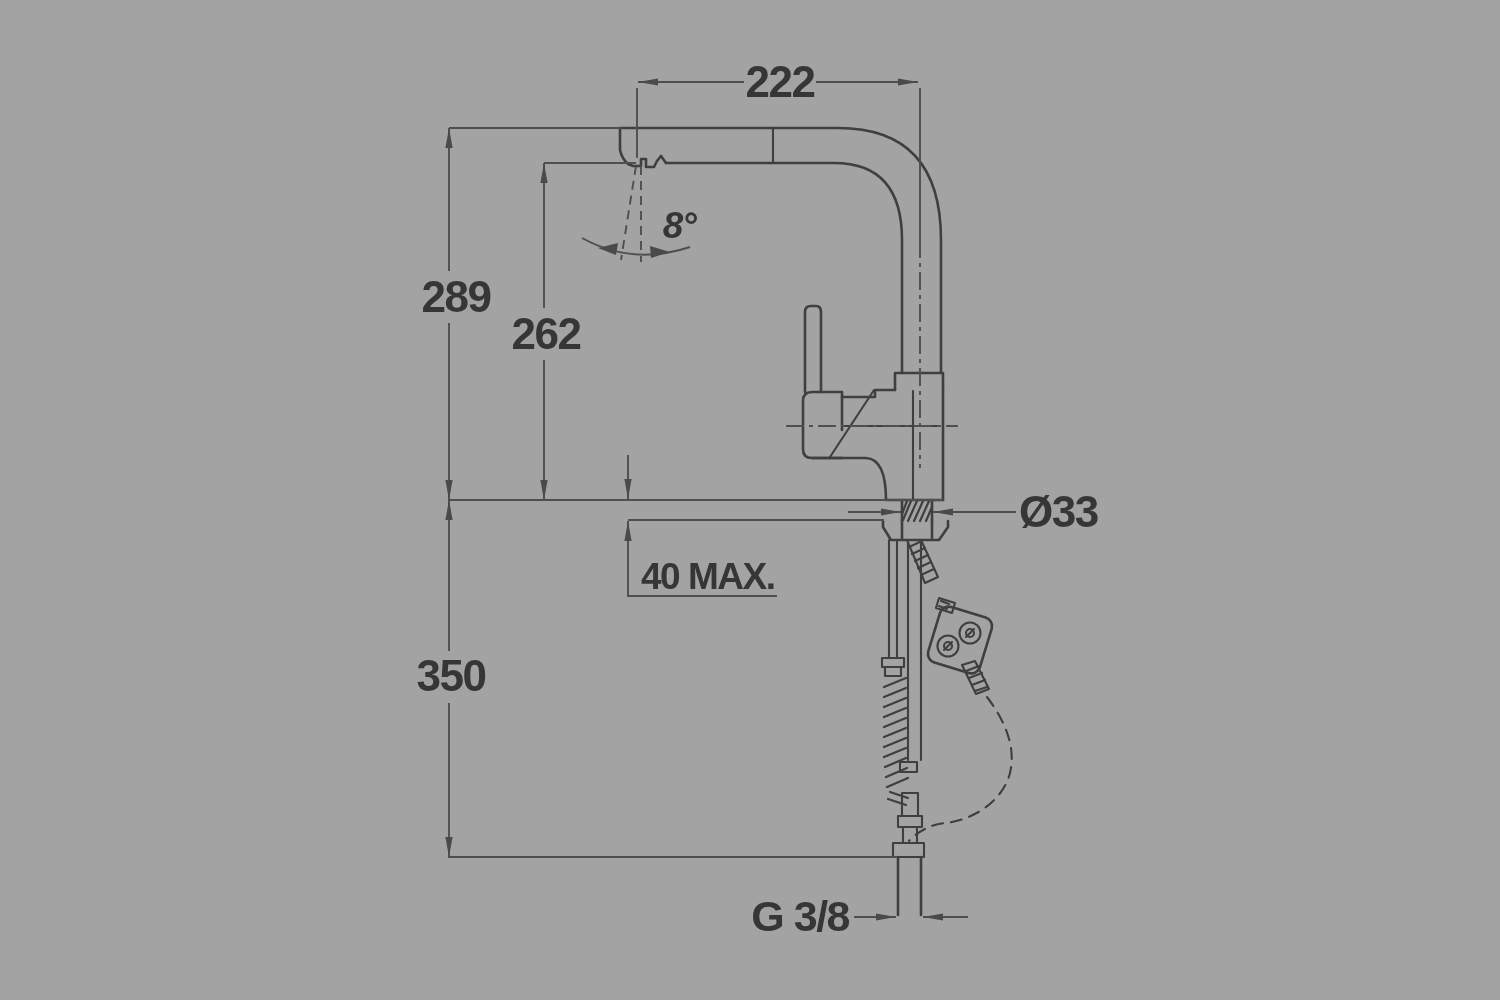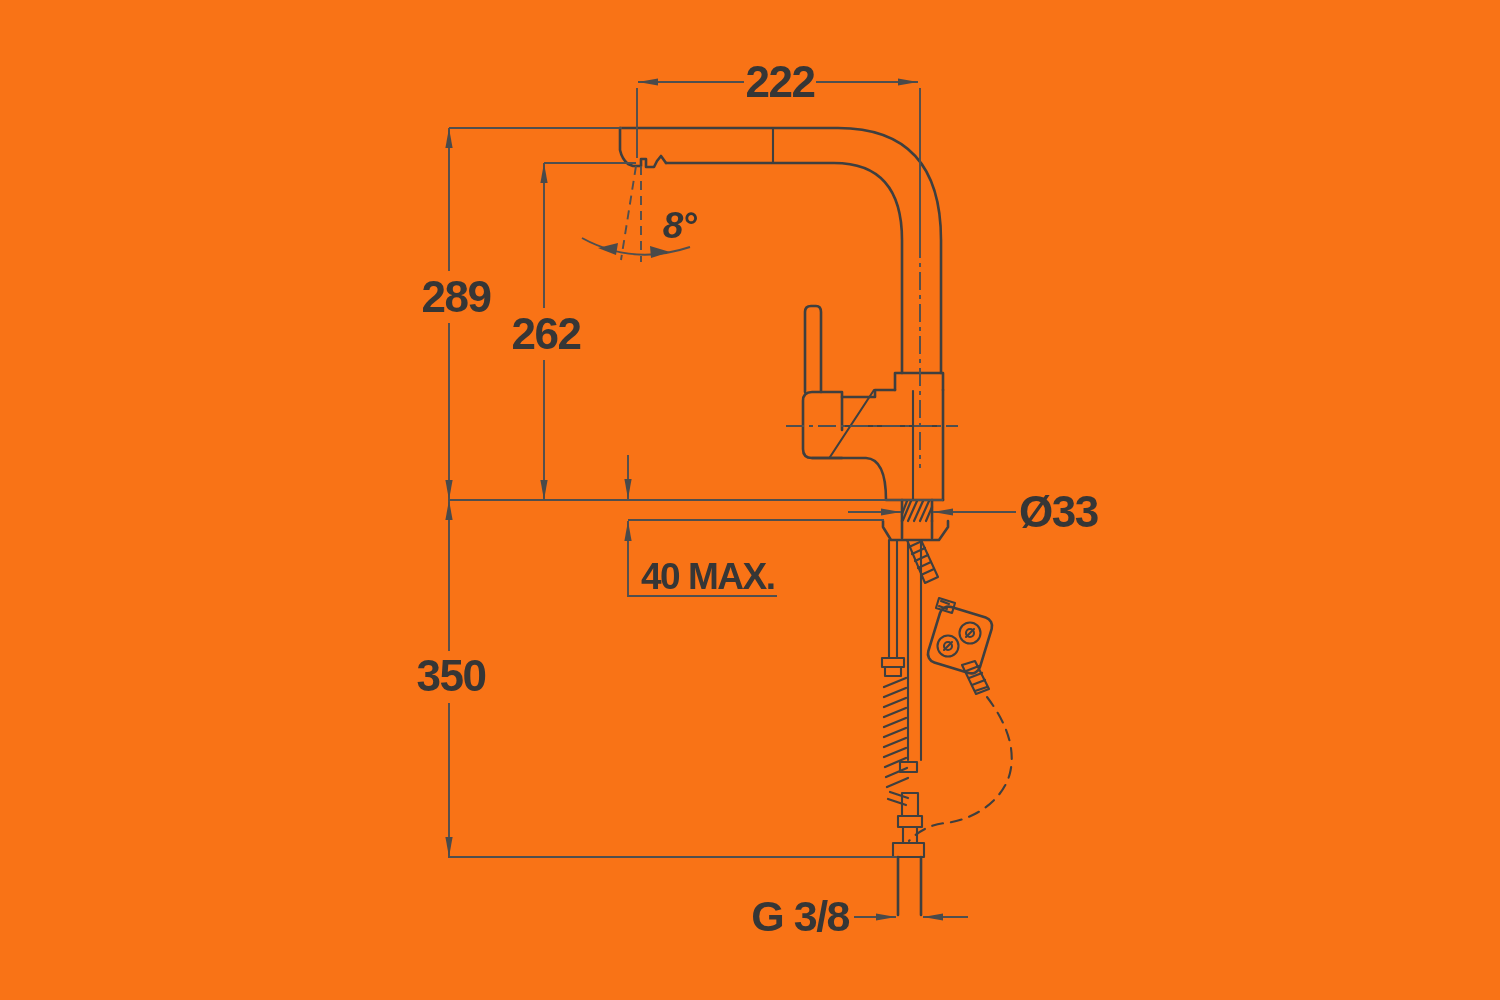--- a/index.html
+++ b/index.html
@@ -1,16 +1,16 @@
 <!DOCTYPE html>
 <html><head>
 <meta charset="utf-8">
 <style>
   html,body{margin:0;padding:0;background:#ffffff;}
-  .stage{position:relative;width:1500px;height:1000px;background:#f97316;overflow:hidden;}
+  .stage{position:relative;width:1500px;height:1000px;background:#a3a3a3;overflow:hidden;}
   svg{display:block;}
   
   .part path,.part line,.part rect,.part circle{fill:none;stroke-width:2.6;stroke-linejoin:round;stroke-linecap:round;}
   .part .w2{stroke-width:2.1;}
   .part .hatch{stroke-width:2.2;}
   
   .dims path,.dims line{fill:none;stroke-width:1.9;stroke-linecap:butt;}
   .dims .ref{stroke-width:2.2;}
   .cline{stroke-width:1.7;}
   marker path{fill:#4a4a4a;stroke:none;}

